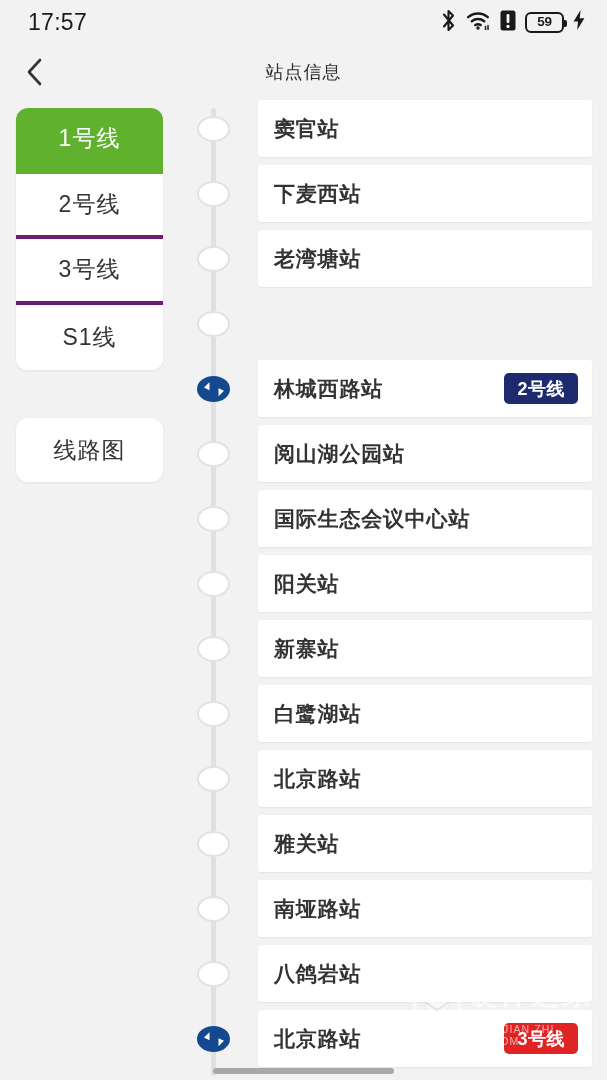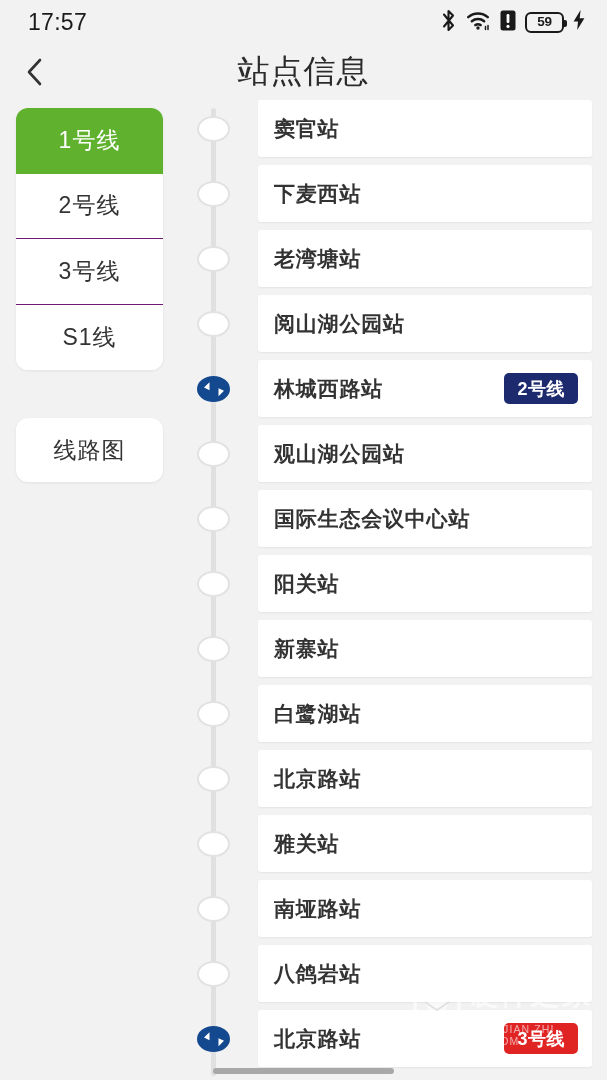--- a/index.html
+++ b/index.html
@@ -32,33 +32,33 @@
 
   
   .titlebar { position: absolute; top: 44px; left: 0; width: 607px; height: 56px; }
   .back-btn {
     position: absolute; left: 12px; top: 8px; width: 44px; height: 44px;
     display: flex; align-items: center; justify-content: center; cursor: pointer;
   }
   .page-title {
     position: absolute; left: 0; top: 0; width: 607px; height: 56px;
     display: flex; align-items: center; justify-content: center;
-    font-size: 32px; color: #2b2b2b; letter-spacing: 1px;
+    font-size: 18px; color: #2b2b2b; letter-spacing: 1px;
   }
 
   
   .sidebar { position: absolute; left: 16px; top: 108px; width: 147px; }
   .line-tabs {
     background: #ffffff; border-radius: 12px; overflow: hidden;
     box-shadow: 0 1px 3px rgba(0,0,0,0.07);
   }
   .line-tab {
     height: 65.5px; display: flex; align-items: center; justify-content: center;
     font-size: 23px; color: #333333; background: #ffffff;
-    border-bottom: 1px solid #701a75; cursor: pointer; letter-spacing: 1px;
+    border-bottom: 4px solid #701a75; cursor: pointer; letter-spacing: 1px;
   }
   .line-tab:last-child { border-bottom: none; }
   .line-tab.active { background: #5fb12e; color: #ffffff; border-bottom-color: #5fb12e; }
 
   .map-btn {
     margin-top: 48px; height: 64px; background: #ffffff; border-radius: 12px;
     display: flex; align-items: center; justify-content: center;
     font-size: 23px; color: #333333; letter-spacing: 1px; cursor: pointer;
     box-shadow: 0 1px 3px rgba(0,0,0,0.07);
   }
@@ -204,40 +204,37 @@
           </div>
         </div>
         <div class="row">
           <div class="node"></div>
           <div class="card">
             <span class="station-name">老湾塘站</span>
           </div>
         </div>
         <div class="row">
           <div class="node"></div>
-          <div class="card">
-            <span class="station-name">阅山湖公园站</span>
-          </div>
         </div>
         <div class="row">
           <div class="node transfer">
             <svg width="22" height="16" viewBox="0 0 22 16">
               <path d="M21 5.2 L6.5 5.2 L6.5 1.2 L1 6.6 L6.5 9.2 L6.5 5.2 Z" fill="#ffffff"></path>
               <path d="M1 11.2 L15.5 11.2 L15.5 15.2 L21 9.8 L15.5 7.2 L15.5 11.2 Z" fill="#ffffff"></path>
             </svg>
           </div>
           <div class="card">
             <span class="station-name">林城西路站</span>
             <span class="badge navy">2号线</span>
           </div>
         </div>
         <div class="row">
           <div class="node"></div>
           <div class="card">
-            <span class="station-name">观山湖公园站</span>
+            <span class="station-name">阅山湖公园站</span>
           </div>
         </div>
         <div class="row">
           <div class="node"></div>
           <div class="card">
             <span class="station-name">国际生态会议中心站</span>
           </div>
         </div>
         <div class="row">
           <div class="node"></div>

